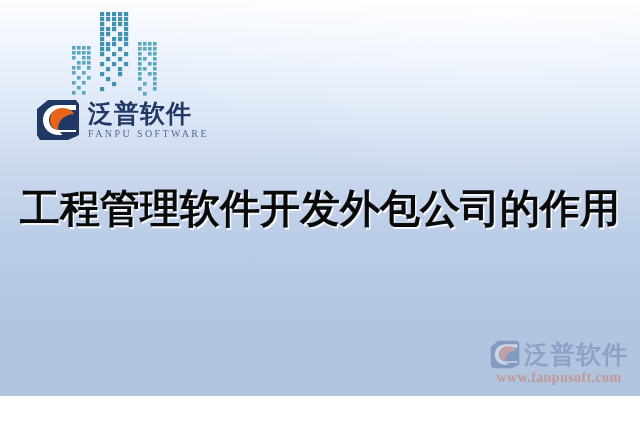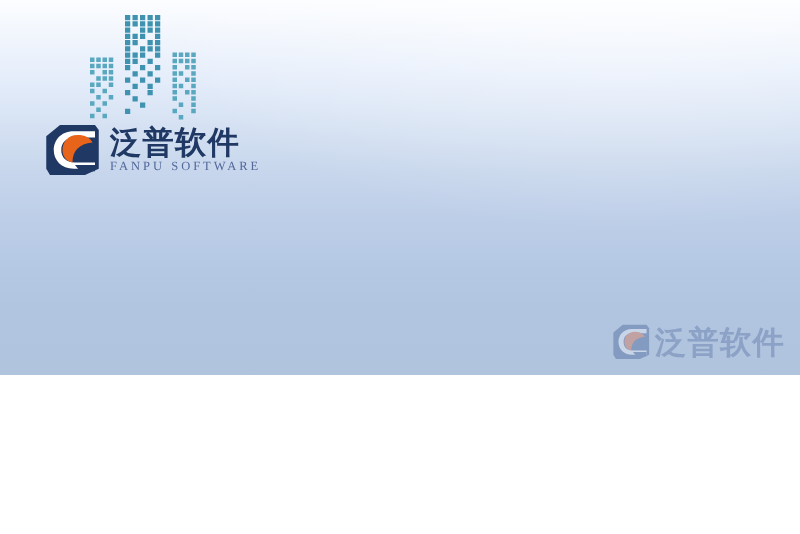--- a/index.html
+++ b/index.html
@@ -3,21 +3,21 @@
 <meta charset="utf-8">
 <style>
   html, body {
     margin: 0;
     padding: 0;
     background: #ffffff;
   }
   #stage {
     position: relative;
     width: 640px;
-    height: 300px;
+    height: 396px;
     overflow: hidden;
     font-family: "Liberation Sans", "DejaVu Sans", sans-serif;
     background: linear-gradient(to bottom,
         #fcfdff 0%,
         #f3f7fd 8%,
         #e6eefb 20%,
         #d6e2f3 33%,
         #c7d6ec 46%,
         #bdcee8 58%,
         #b6c9e4 70%,
@@ -267,28 +267,30 @@
 
         <path d="M24 33 L40 33 L40 38 L28 38 Z" fill="#1f3864"></path>
       </svg>
     </span>
     <span class="wordmark">
       <span class="cn">泛普软件</span>
       <span class="en">FANPU SOFTWARE</span>
     </span>
   </div>
 
+  <div id="headline">工程管理软件开发外包公司的作用</div>
 
   <div id="watermark">
     <div class="wm-row">
       <span>
         <svg class="wm-emblem" viewBox="0 0 44 42" xmlns="http://www.w3.org/2000/svg" aria-hidden="true">
           <path d="M12 1 L40 1 L43 5 L43 36 L32 41 L4 41 L1 36 L1 10 Z" fill="#5f7aa8"></path>
           <path d="M23 6 C12 6 7 14 7 21 C7 29 13 36 23 36 L40 36 L40 31 L24 31 C17 31 13 27 13 21 C13 15 17 11 24 11 L40 11 L40 6 Z" fill="#dbe3f0"></path>
           <path d="M26 9 C18 9 14 15 14 21 C14 26 17 30 22 31 C22 22 27 16 38 15 C36 11 32 9 26 9 Z" fill="#cf8572"></path>
           <path d="M24 33 L40 33 L40 38 L28 38 Z" fill="#5f7aa8"></path>
         </svg>
       </span>
       <span class="wm-cn">泛普软件</span>
     </div>
+    <div class="wm-url">www.fanpusoft.com</div>
   </div>
 
 </div>
 
 </body></html>

